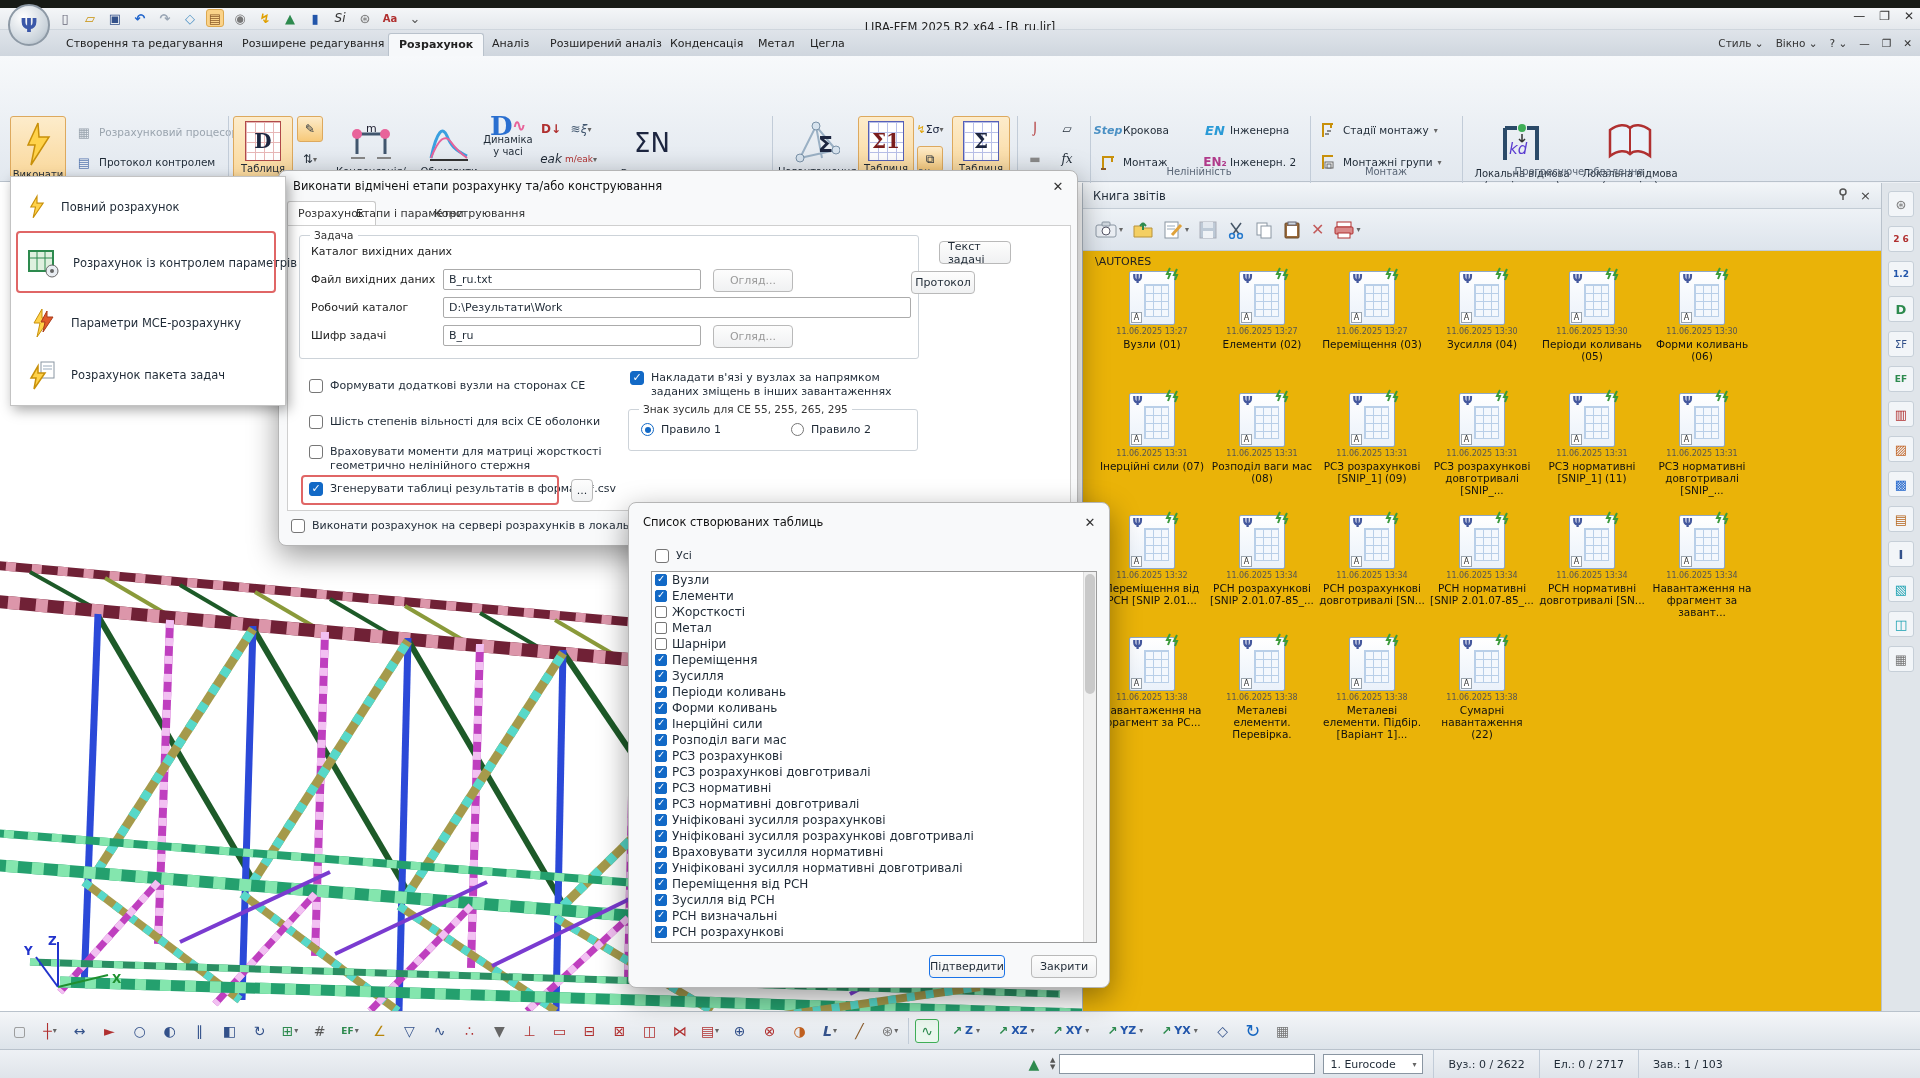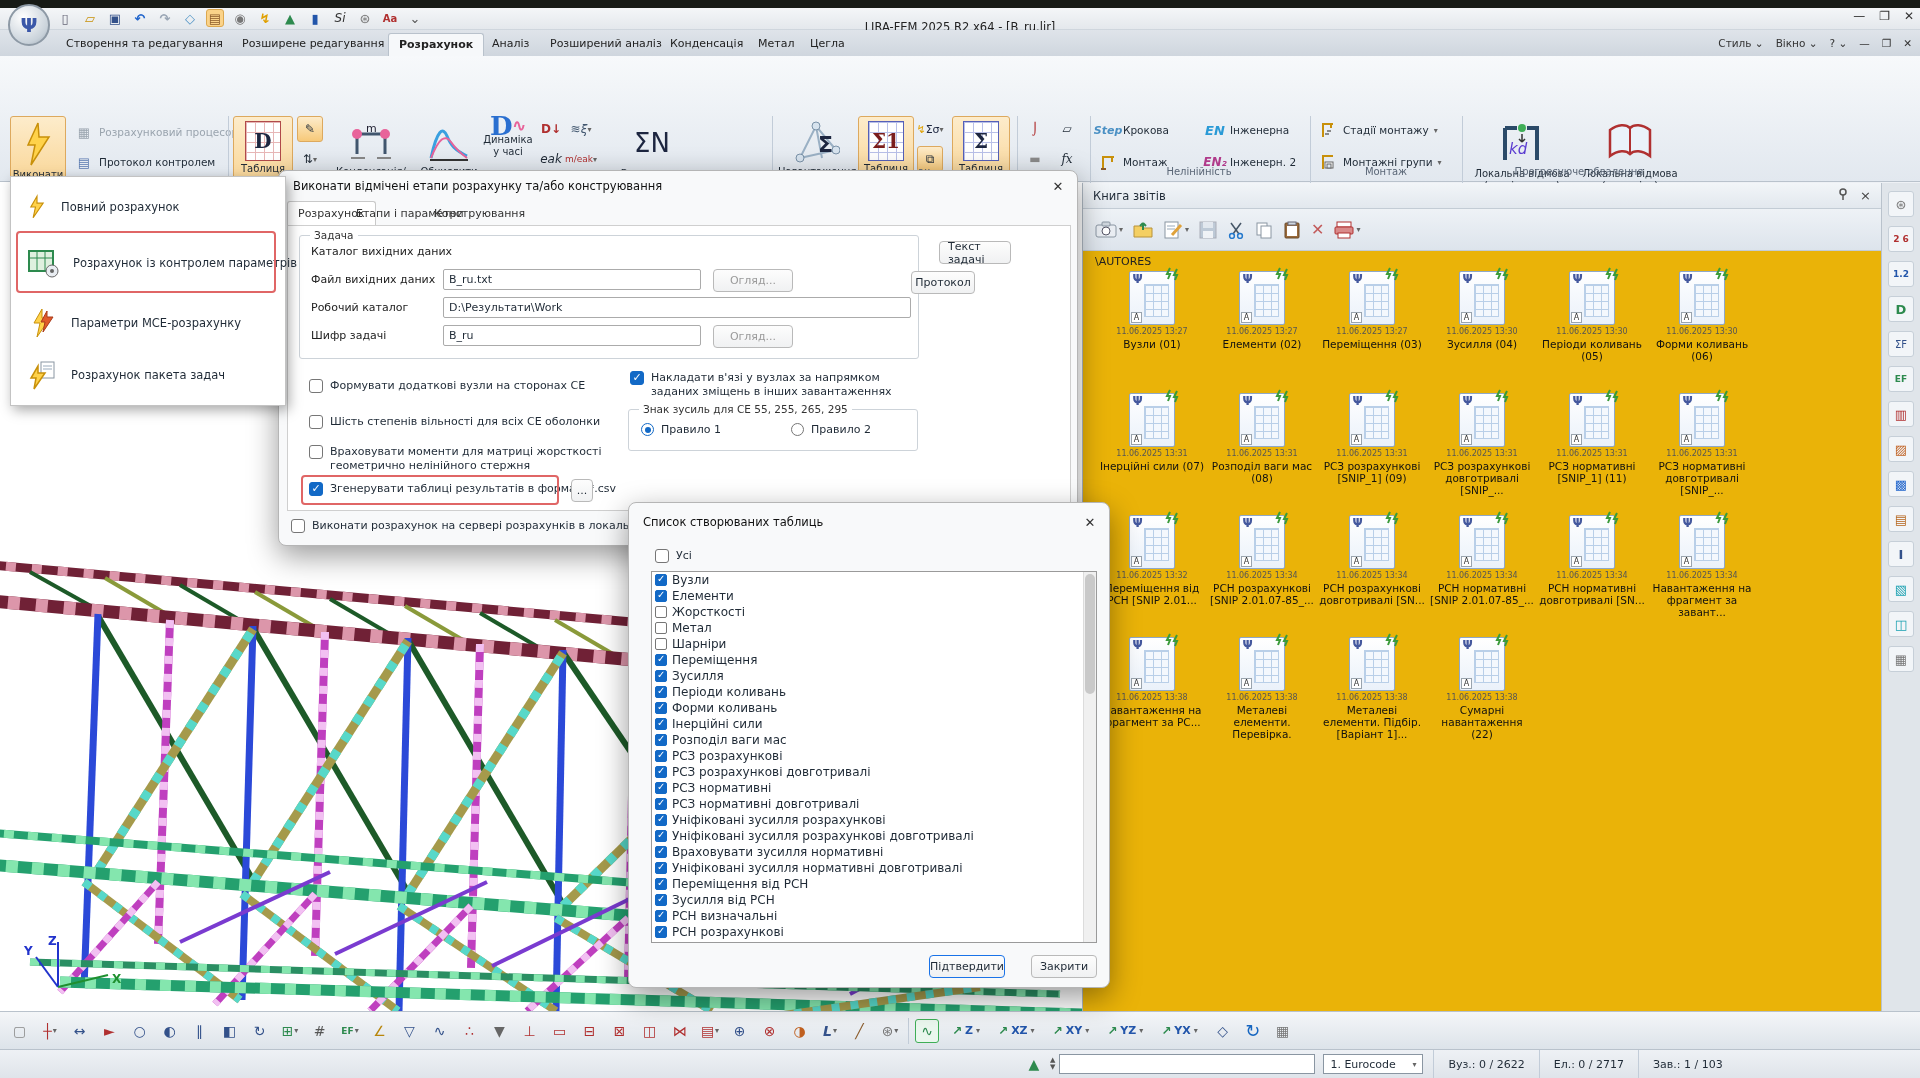--- a/index.html
+++ b/index.html
@@ -355,21 +355,21 @@
       <span class="mi" style="color:#5a7ab0">▦<span style="position:relative;left:-13px;color:#e05a2a;font-size:9px">✶</span></span>
       <span>Обвалення</span>
     </div>
     <div class="ritem" style="left:1205px;top:64px">
       <span class="mi" style="color:#2a9ad6;font-weight:bold;font-style:italic;font-size:13px">
           <span>EN</span>
         </span>
       <span>Інженерна</span>
     </div>
     <div class="ritem" style="left:1205px;top:96px">
-      <span class="mi" style="color:#b03a8a;font-weight:bold;font-style:italic;font-size:12px">
+      <span class="mi" style="color:#b03a8a;font-weight:bold;font-size:12px">
           <span>EN₂</span>
         </span>
       <span>Інженерн. 2</span>
     </div>
     <div class="rsep" style="left:1310px"></div>
 
     <div class="ritem" style="left:1318px;top:64px">
       <span class="mi">
           <svg width="18" height="18" viewBox="0 0 18 18">
             <path d="M4 16 V3 H14 M12 3 V7" stroke="#c8900a" stroke-width="2" fill="none"></path>

